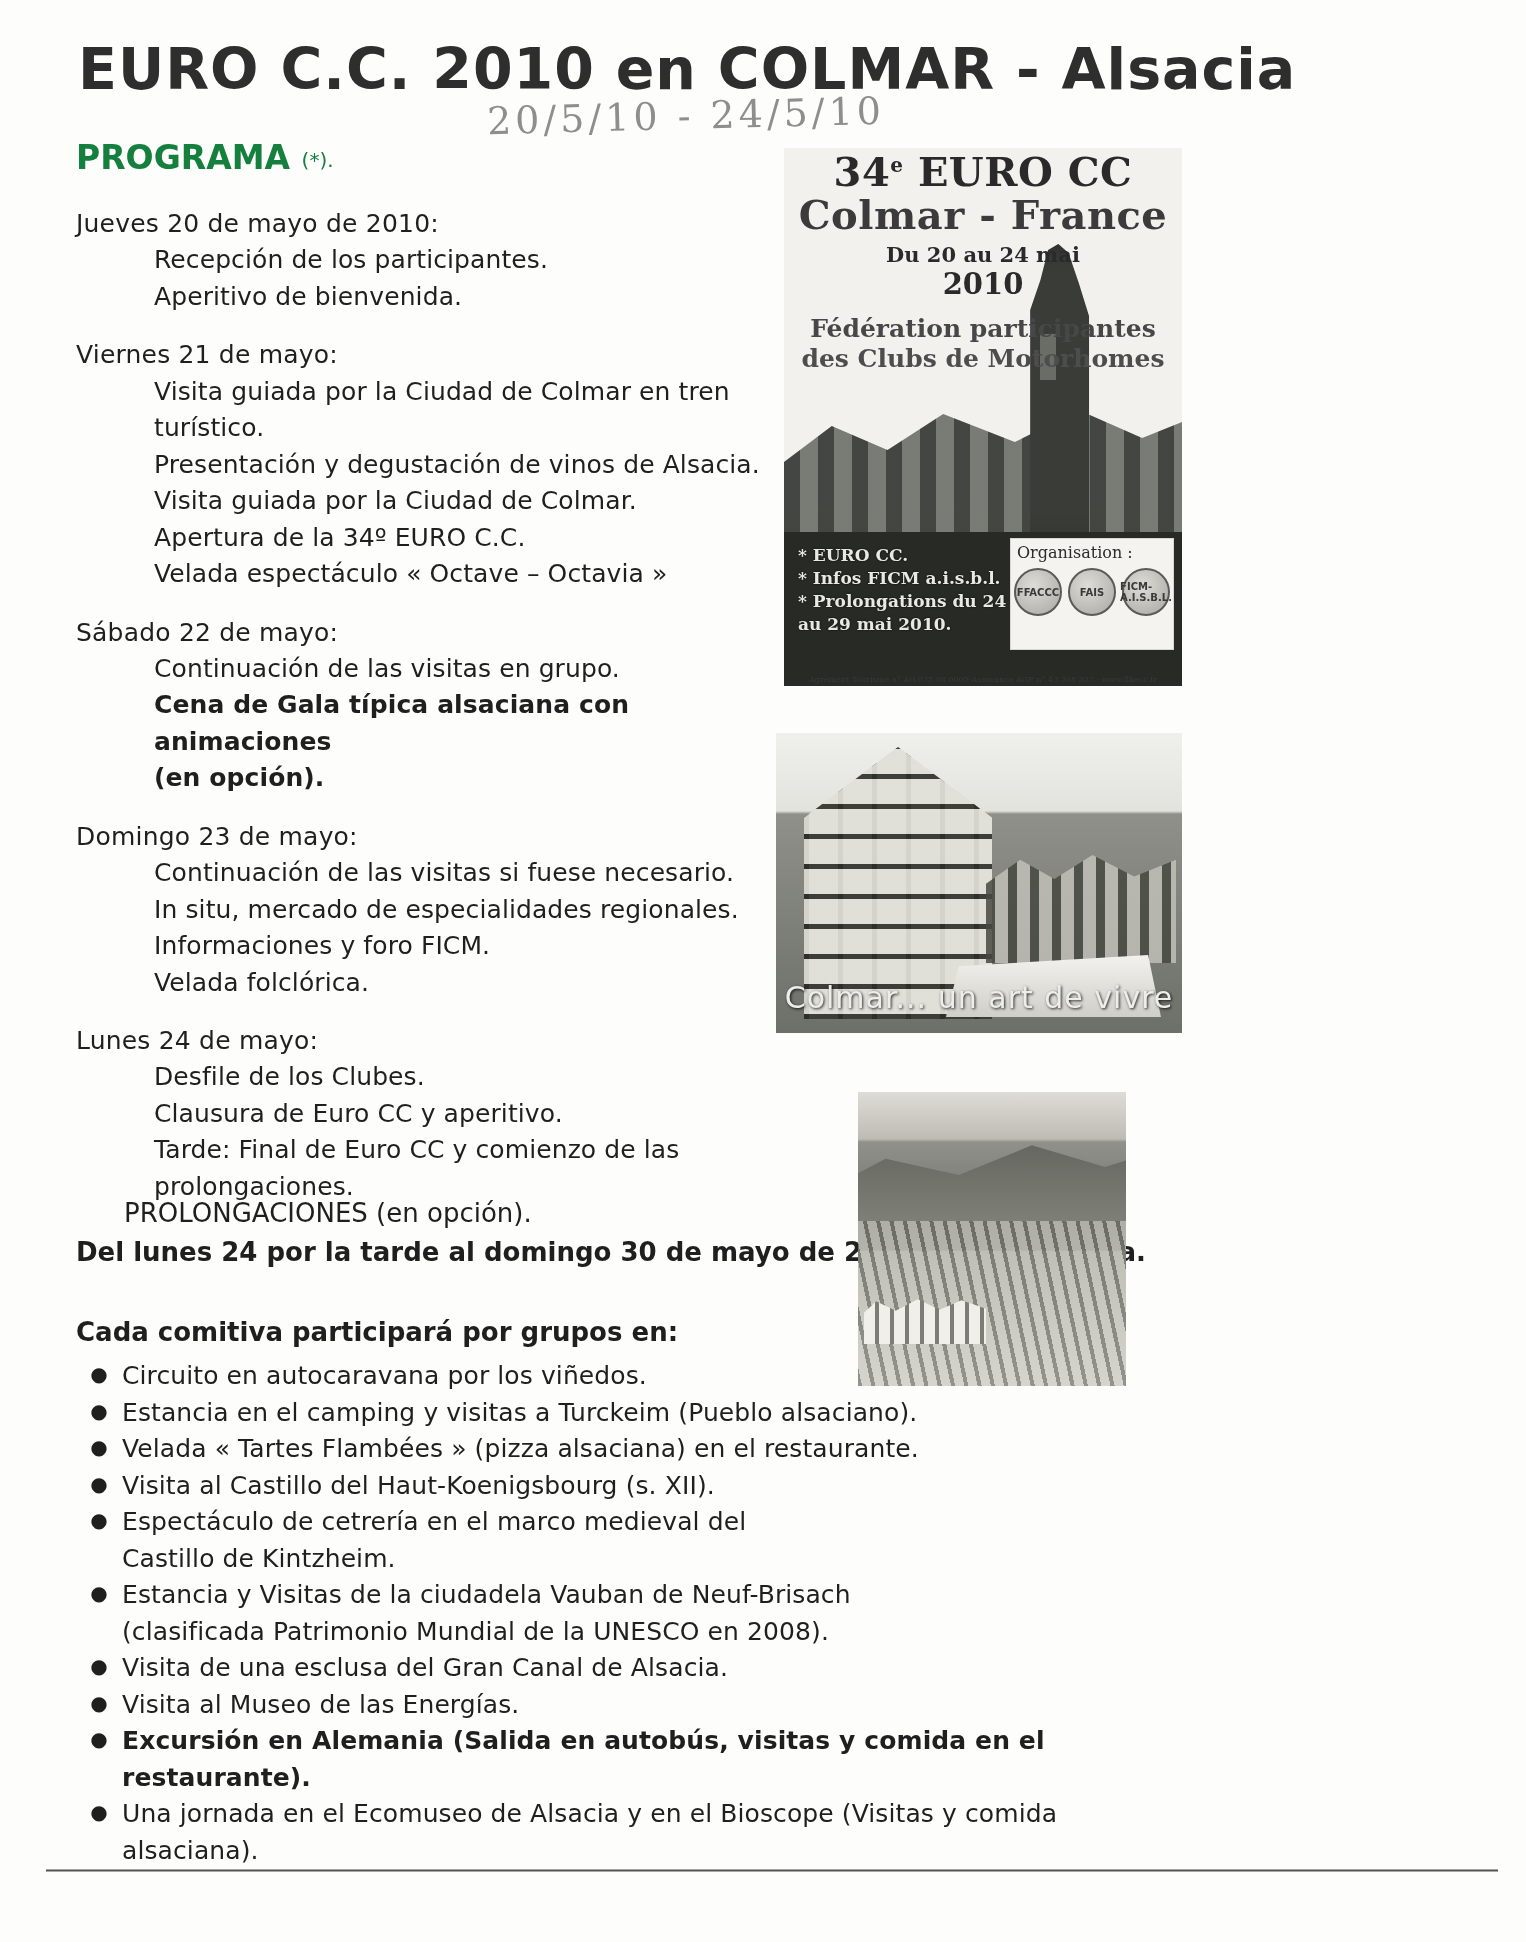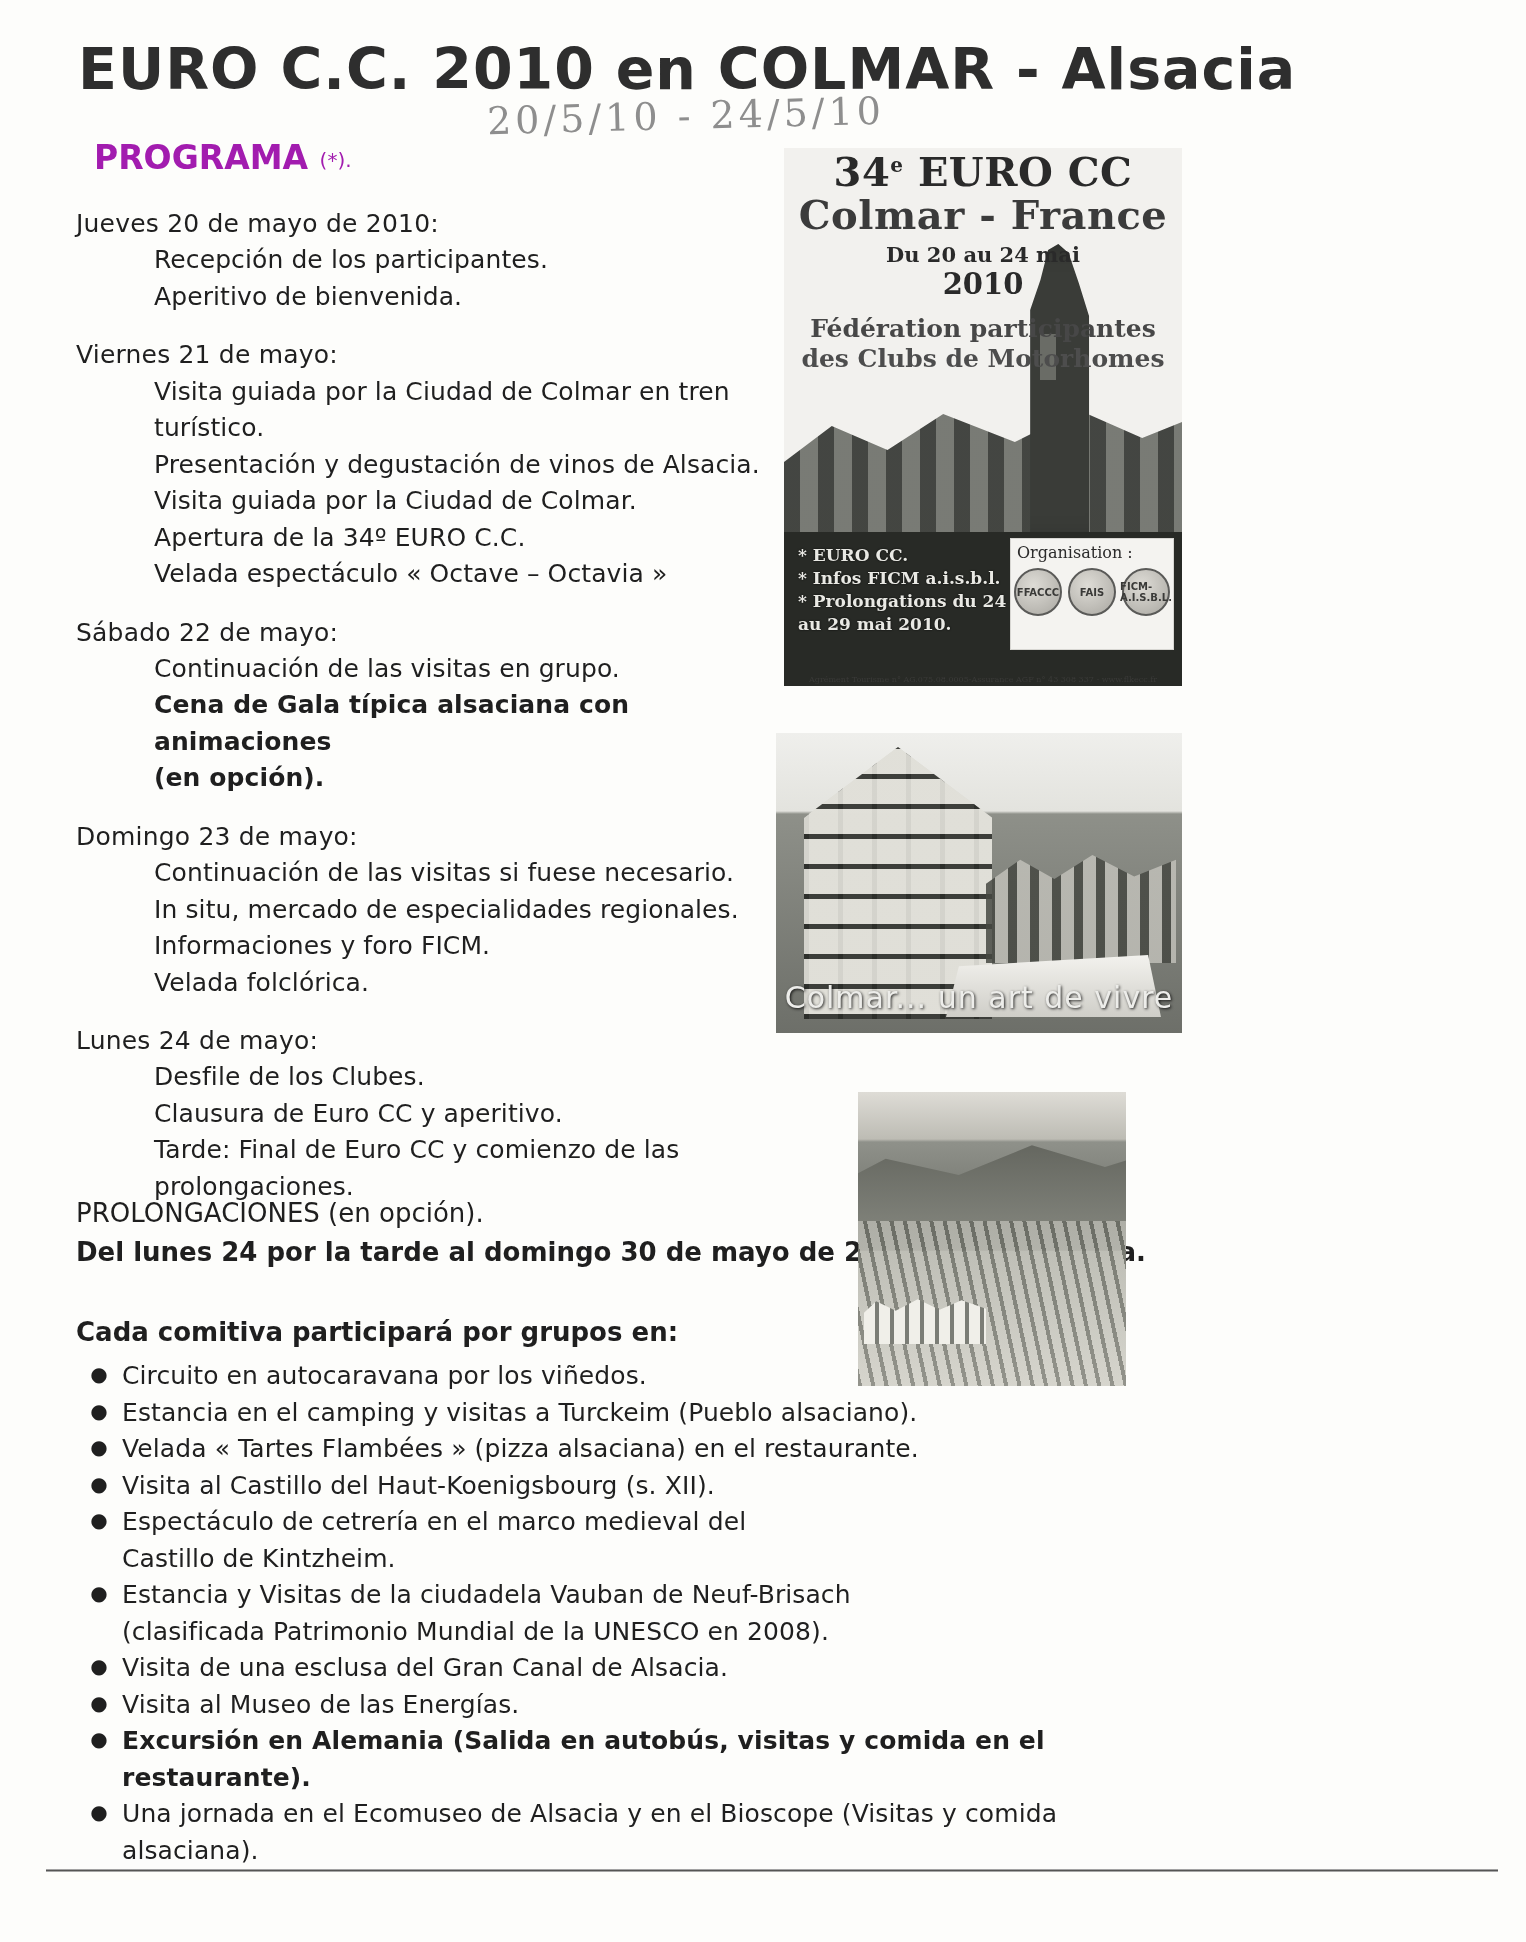--- a/index.html
+++ b/index.html
@@ -38,25 +38,25 @@
     font-size: 38px;
     color: #8e8e8e;
     letter-spacing: 4px;
     transform: rotate(-1.5deg);
     white-space: nowrap;
   }
 
   
   .programa {
     position: absolute;
-    left: 94px;
+    left: 76px;
     top: 138px;
     font-size: 33px;
     font-weight: bold;
-    color: #a21caf;
+    color: #15803d;
     white-space: nowrap;
   }
   .programa .star {
     font-size: 20px;
     font-weight: normal;
     vertical-align: 2px;
   }
 
   
   .program {
@@ -86,20 +86,21 @@
   .prolong {
     position: absolute;
     left: 76px;
     top: 1194px;
     width: 880px;
   }
   .prolong-title {
     font-size: 26px;
     color: #1f1f1f;
     line-height: 1.5;
+    margin-left: 48px;
   }
   .prolong-line {
     font-size: 26px;
     font-weight: bold;
     color: #1f1f1f;
     line-height: 1.5;
     white-space: nowrap;
   }
 
   

